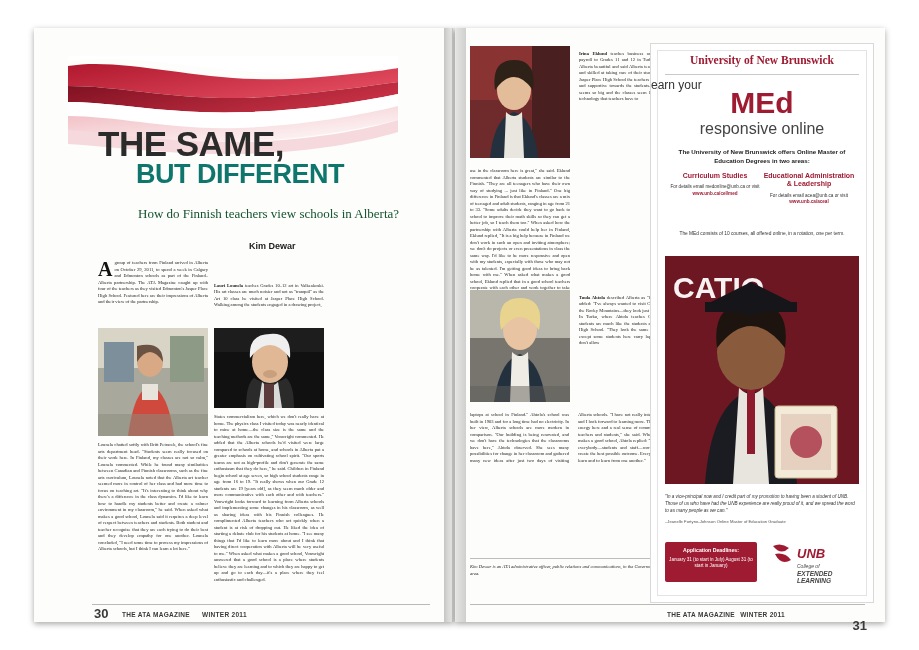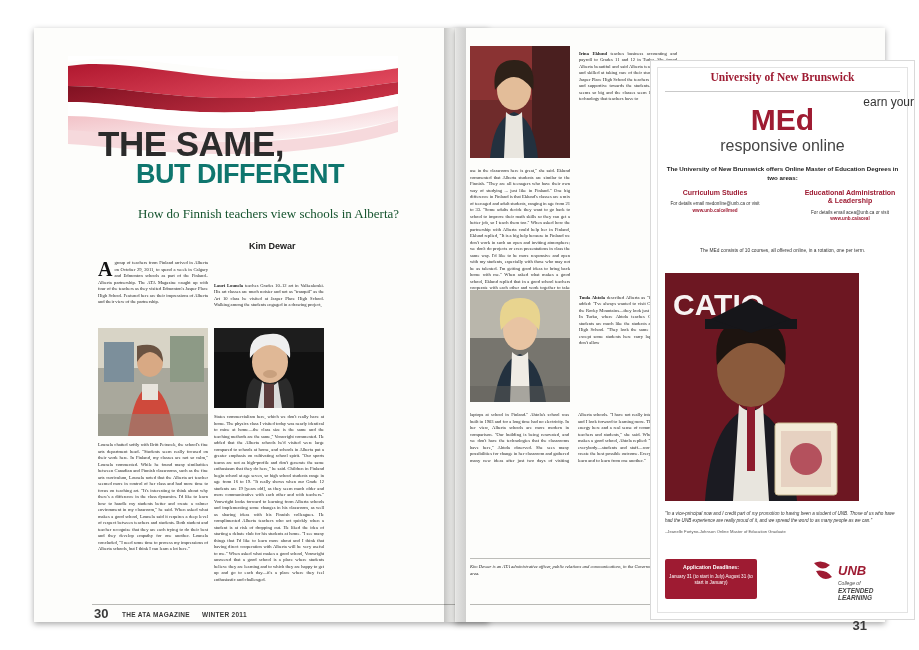--- a/index.html
+++ b/index.html
@@ -10,21 +10,21 @@
   }
   .spread{
     position:absolute;left:0;top:0;width:919px;height:650px;
     background:#ffffff;
   }
   
   .page{
     position:absolute;top:28px;height:594px;background:#fdfdfb;
     box-shadow:0 2px 6px rgba(0,0,0,.35);
   }
-  .page-left{left:34px;width:418px;border-right:1px solid #d8d8d4;padding-left:36px;}
+  .page-left{left:34px;width:418px;border-right:1px solid #d8d8d4;}
   .page-right{left:455px;width:430px;}
   .gutter{
     position:absolute;left:444px;top:28px;width:22px;height:594px;
     background:linear-gradient(to right, rgba(0,0,0,0.22), rgba(0,0,0,0.04) 45%, rgba(0,0,0,0.10) 55%, rgba(0,0,0,0.18));
   }
   
   .swoosh{position:absolute;left:34px;top:28px;width:330px;height:120px;overflow:hidden;}
   
   .headline{
     position:absolute;left:64px;top:98px;width:370px;
@@ -68,31 +68,31 @@
   .folio-num{
     position:absolute;font-family:"Liberation Sans", sans-serif;
     font-size:13px;font-weight:bold;color:#3a3a3a;top:10px;
   }
   .folio-txt{
     position:absolute;font-family:"Liberation Sans", sans-serif;
     font-size:6.5px;font-weight:bold;color:#3a3a3a;top:15px;letter-spacing:.3px;
   }
   
   .ad{
-    position:absolute;left:650px;top:60px;width:222px;height:558px;
-    background:#ffffff;border:1px solid #d9d9d9;padding-left:41px;
+    position:absolute;left:650px;top:43px;width:222px;height:558px;
+    background:#ffffff;border:1px solid #d9d9d9;
   }
   .ad-inner{position:absolute;left:6px;top:6px;right:6px;bottom:6px;border:1px solid #e3e3e3;}
   .ad-title{
     position:absolute;left:0;right:0;top:10px;text-align:center;
     font-family:"Liberation Serif", serif;font-size:11.5px;font-weight:bold;color:#9e1b32;
   }
   .ad-rule{position:absolute;left:14px;right:14px;top:30px;height:1px;background:#c9c9c9;}
   .ad-earn{
-    position:absolute;left:0;right:0;top:34px;text-align:right;
+    position:absolute;left:0;right:0;top:34px;text-align:left;
     font-family:"Liberation Sans", sans-serif;font-size:12px;color:#333;
   }
   .ad-med{
     position:absolute;left:0;right:0;top:44px;text-align:center;
     font-family:"Liberation Sans", sans-serif;font-size:30px;font-weight:bold;color:#9e1b32;
     line-height:1;
   }
   .ad-online{
     position:absolute;left:0;right:0;top:76px;text-align:center;
     font-family:"Liberation Sans", sans-serif;font-size:16px;color:#444;

